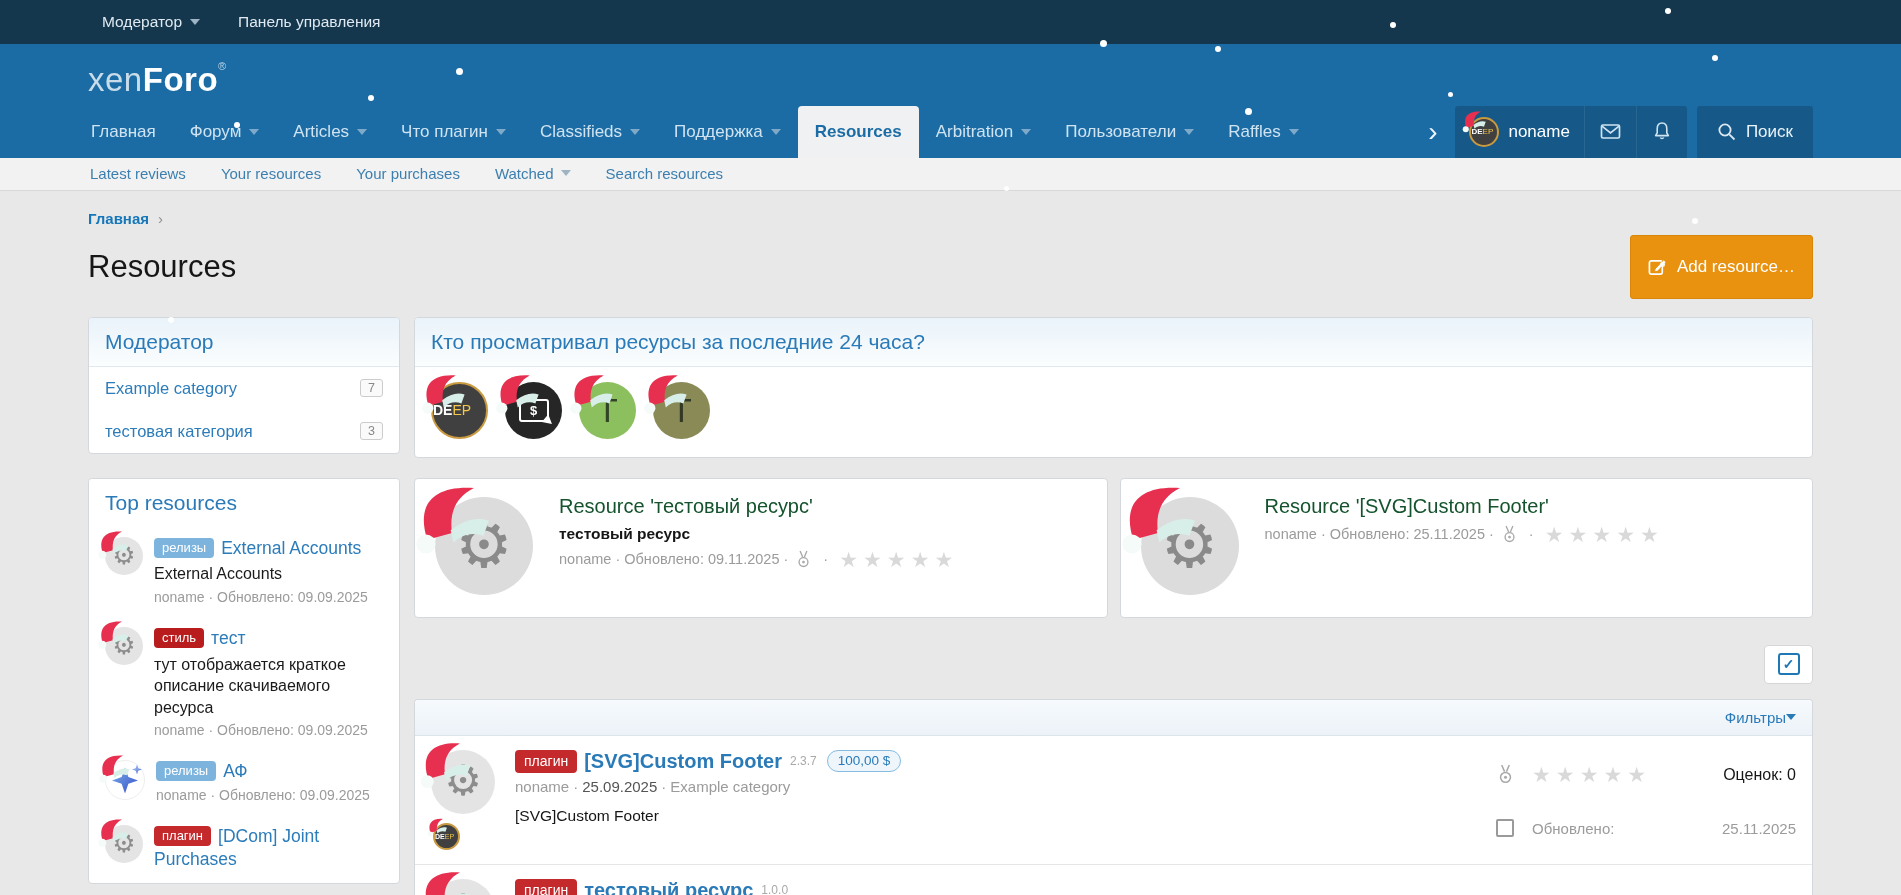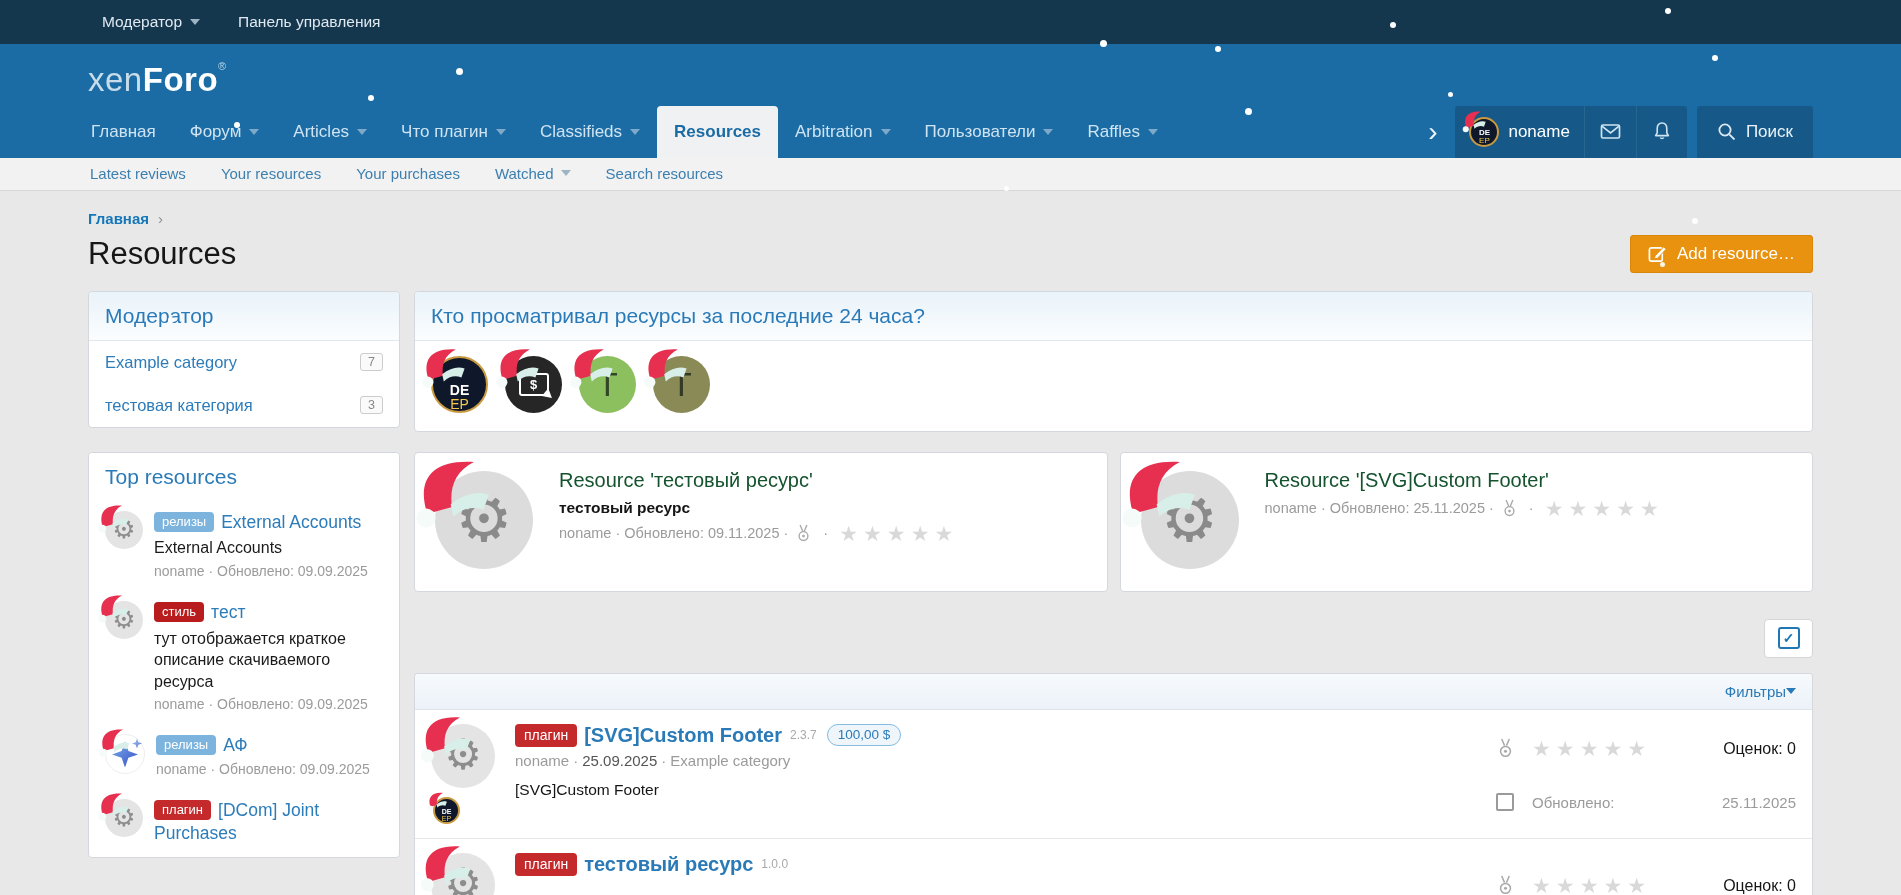--- a/index.html
+++ b/index.html
@@ -35,21 +35,21 @@
   .subnav{height:32px;background:#f2f2f3;border-bottom:1px solid #d8d8d8;display:flex;align-items:center;padding-left:90px;gap:35px;}
   .subnav-item{color:#3c7fae;font-size:15px;display:flex;align-items:center;gap:7px;cursor:pointer;}
   .subnav-item .caret{border-top-color:#9fb4c2;margin-top:4px;}
   
   .container{padding:0 88px;position:relative;}
   .breadcrumb{margin-top:19px;font-size:15px;display:flex;align-items:center;gap:9px;}
   .breadcrumb .home{color:#1577b8;font-weight:bold;cursor:pointer;}
   .breadcrumb .sep{color:#8f8f8f;font-size:15px;}
   .title-row{display:flex;align-items:center;margin-top:8px;}
   .page-title{font-size:31px;font-weight:400;color:#161616;margin:0;}
-  .add-btn{margin-left:auto;background:#e8920f;border:1px solid #d98708;color:#fff;font-size:17px;padding:8px 17px;border-radius:3px;display:flex;align-items:center;gap:10px;cursor:pointer;font-family:inherit;}
+  .add-btn{margin-left:auto;background:#e8920f;border:1px solid #d98708;color:#fff;font-size:17px;padding:21px 17px;border-radius:3px;display:flex;align-items:center;gap:10px;cursor:pointer;font-family:inherit;}
   
   .content{display:grid;grid-template-columns:312px 1fr;gap:14px;margin-top:18px;align-items:start;}
   .block{background:#fff;border:1px solid #d4d8dc;border-radius:4px;}
   .block-header{padding:12px 16px;font-size:21px;color:#2a7ab8;background:linear-gradient(#e9f3fa,#fbfdfe);border-bottom:1px solid #dfe8ef;border-radius:4px 4px 0 0;}
   .block-header.plain{background:#fff;border-bottom:none;}
   
   .cat-item{display:flex;align-items:center;padding:12px 16px;cursor:pointer;}
   .cat-label{color:#2c7cba;font-size:16.5px;}
   .cat-count{margin-left:auto;background:#fafafa;border:1px solid #ccc;border-radius:3px;color:#888;font-size:12.5px;padding:1px 7px;}
   
@@ -68,22 +68,22 @@
   .tr-desc{color:#1a1a1a;font-size:16px;margin-top:4px;line-height:1.35;}
   .tr-meta{color:#9b9b9b;font-size:14px;margin-top:4px;}
   
   .sparkle-wrap{background:#fff;border:1px solid #eee;display:flex;align-items:center;justify-content:center;}
   .sparkle{width:26px;height:26px;background:linear-gradient(135deg,#7ab0ea,#3950c8);
     clip-path:polygon(50% 0,63% 37%,100% 50%,63% 63%,50% 100%,37% 63%,0 50%,37% 37%);}
   .sparkle.small{width:10px;height:10px;position:absolute;top:3px;right:2px;background:linear-gradient(135deg,#a8c8f0,#5c77d8);}
   
   .viewers-body{padding:15px 16px 18px;display:flex;gap:17px;}
   .viewer-avatar{width:57px;height:57px;border-radius:50%;position:relative;cursor:pointer;}
-  .deep-shield{width:100%;height:100%;background:#0f172a;border:2px solid #c99a3f;box-sizing:border-box;border-radius:50%;
-    display:flex;flex-direction:column;align-items:center;justify-content:flex-end;line-height:1;}
+  .deep-shield{width:100%;height:100%;background:#404040;border:2px solid #c99a3f;box-sizing:border-box;border-radius:50%;
+    display:flex;align-items:center;justify-content:flex-start;line-height:1;}
   .deep-shield .l1{color:#fff;font-weight:bold;}
   .deep-shield .l2{color:#f4c84e;font-weight:normal;}
   .viewer-avatar .deep-shield span{font-size:14px;}
   .black-circle{width:100%;height:100%;border-radius:50%;background:#262626;display:flex;align-items:center;justify-content:center;position:relative;}
   .dollar-win{width:26px;height:19px;border:2px solid #fff;border-radius:3px;display:flex;align-items:center;justify-content:center;color:#fff;font-size:13px;font-weight:bold;}
   .cursor-tri{position:absolute;right:9px;bottom:13px;width:0;height:0;border-left:9px solid #fff;border-top:5px solid transparent;border-bottom:5px solid transparent;transform:rotate(40deg);}
   .letter-circle{width:100%;height:100%;border-radius:50%;display:flex;align-items:center;justify-content:center;font-size:34px;color:rgba(20,30,20,.75);}
   .bg-green{background:#8cbf5e;}
   .bg-olive{background:#8a8a56;}
   
@@ -172,20 +172,24 @@
         <span class="caret"></span>
       </div>
     <div class="nav-item">
         <span>Что плагин</span>
         <span class="caret"></span>
       </div>
     <div class="nav-item">
         <span>Classifieds</span>
         <span class="caret"></span>
       </div>
+    <div class="nav-item">
+        <span>Поддержка</span>
+        <span class="caret"></span>
+      </div>
     <div class="nav-item active">
         <span>Resources</span>
       </div>
     <div class="nav-item">
         <span>Arbitration</span>
         <span class="caret"></span>
       </div>
     <div class="nav-item">
         <span>Пользователи</span>
         <span class="caret"></span>

